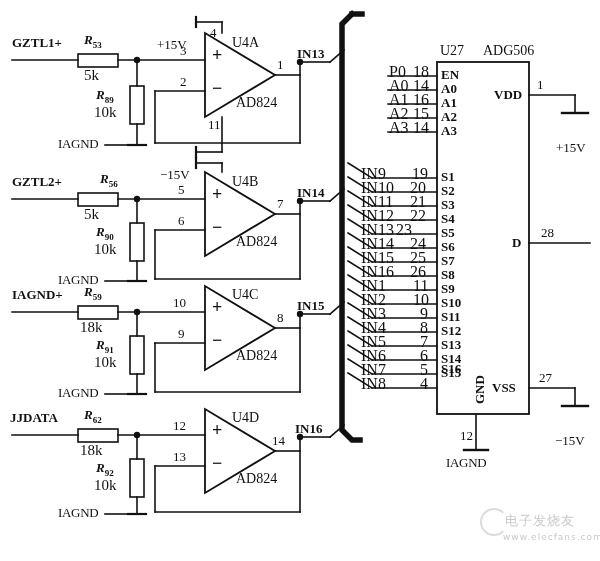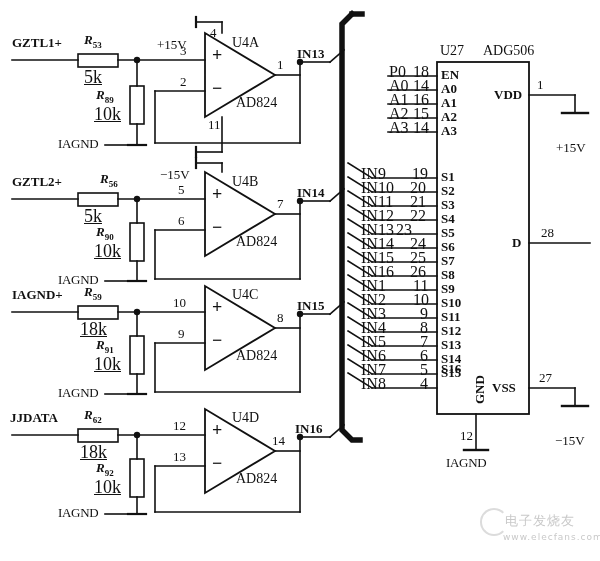--- a/index.html
+++ b/index.html
@@ -4,21 +4,21 @@
 <style>
   html,body{margin:0;padding:0;background:#ffffff;}
   body{width:600px;height:561px;position:relative;overflow:hidden;
        font-family:"Liberation Serif",serif;color:#111;}
   #sheet{position:absolute;left:0;top:0;width:600px;height:561px;}
   svg{position:absolute;left:0;top:0;}
   .lbl{position:absolute;white-space:nowrap;line-height:1;}
   .sig{font-size:13px;font-weight:700;font-family:"Liberation Serif",serif;letter-spacing:0px;}
   .res{font-size:13px;font-style:italic;font-weight:700;}
   .sub{font-size:9px;font-style:normal;vertical-align:sub;}
-  .val{font-size:18px;text-decoration:underline;}
+  .val{font-size:15px;}
   .pin{font-size:13px;}
   .ic{font-size:14px;}
   .part{font-size:14px;margin-left:8px;}
   .rail{font-size:13px;margin-top:25px;}
   .gnd{font-size:13px;letter-spacing:-0.3px;}
   .inlab{font-size:13px;font-weight:700;}
   .muxpin{font-size:16px;font-weight:400;}
   .muxport{font-size:13px;font-weight:700;}
   .caption{font-size:15px;font-weight:700;font-family:"DejaVu Sans",sans-serif;letter-spacing:2px;}
   .wm{position:absolute;color:#c9c9c9;font-family:"DejaVu Sans",sans-serif;}

